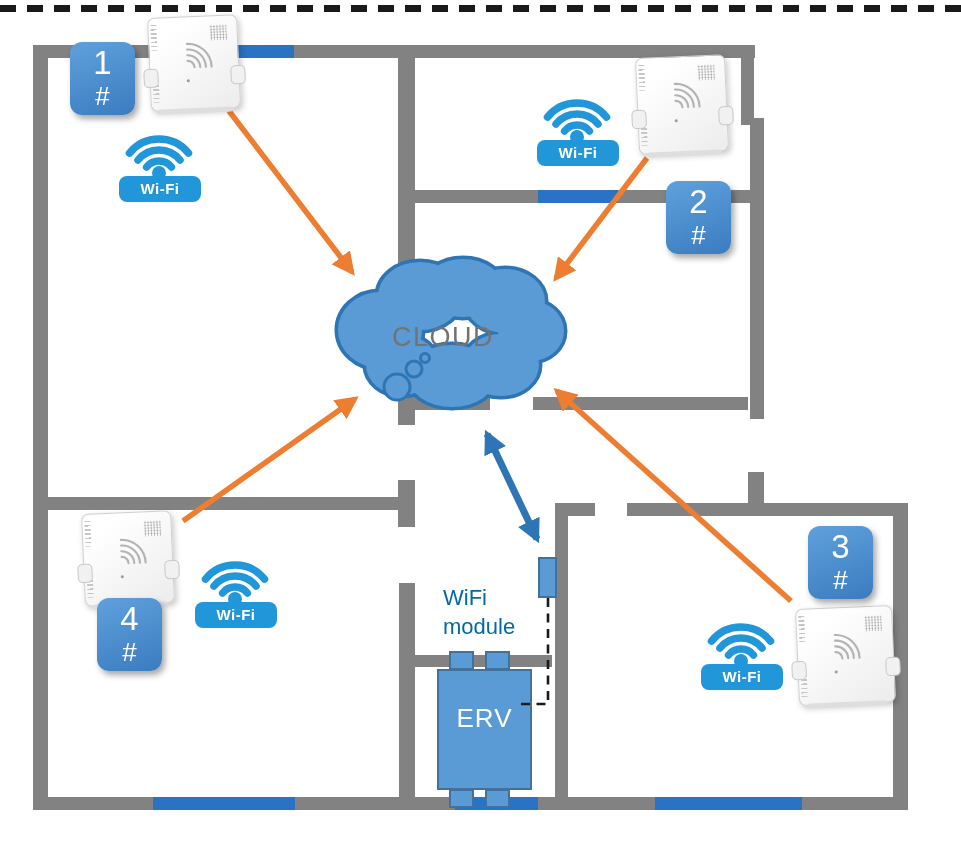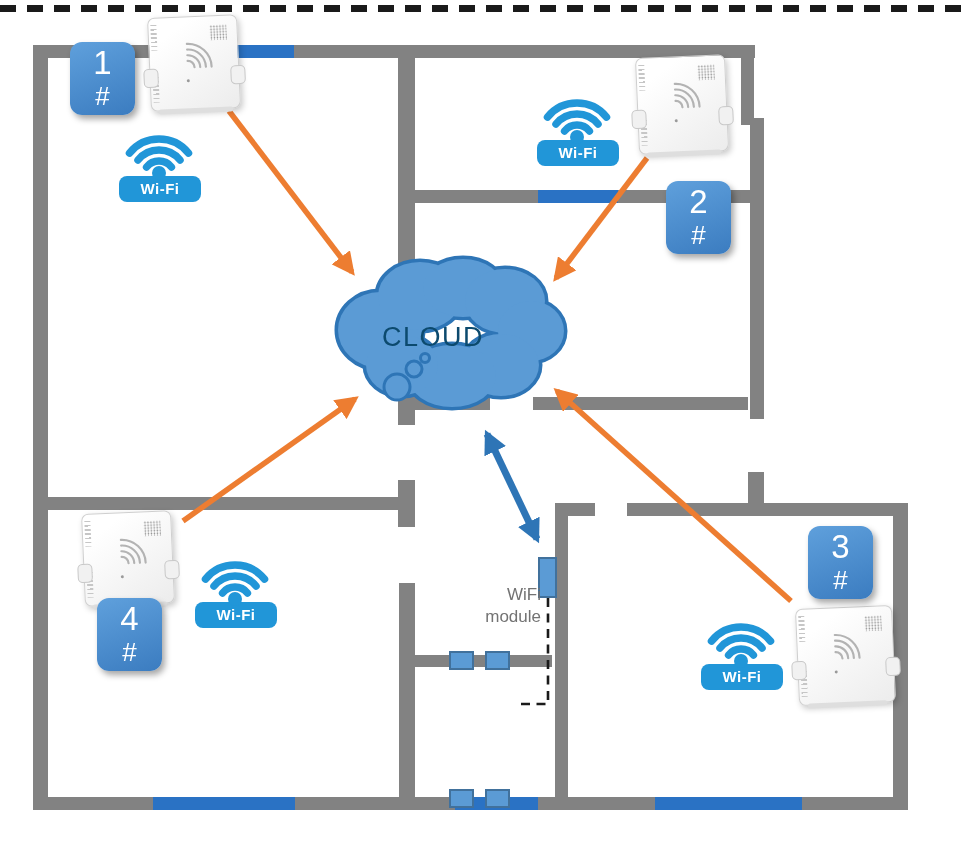--- a/index.html
+++ b/index.html
@@ -16,22 +16,22 @@
   .pagebreak{position:absolute;left:0;top:5px;width:961px;height:7px;z-index:9;
     background:repeating-linear-gradient(90deg,var(--dash) 0 16px,transparent 16px 27px);}
 
   .wall{position:absolute;background:var(--wall);z-index:1;}
   .window{position:absolute;background:var(--window);z-index:2;}
 
   .cloud-svg{position:absolute;left:325px;top:245px;width:250px;height:180px;z-index:3;}
   .cloud-stroke ellipse{fill:var(--cloud-fill);stroke:var(--cloud-stroke);stroke-width:7;}
   .cloud-fill ellipse{fill:var(--cloud-fill);}
   .bubble{fill:var(--cloud-fill);stroke:var(--cloud-stroke);stroke-width:3;}
-  .cloud-text{position:absolute;left:367px;top:322px;width:132px;text-align:center;z-index:4;
-    color:#0c4a6e;font-size:27px;letter-spacing:1.5px;}
+  .cloud-text{position:absolute;left:377px;top:322px;width:132px;text-align:center;z-index:4;
+    color:#737373;font-size:27px;letter-spacing:1.5px;}
 
   .arrows{position:absolute;left:0;top:0;width:961px;height:842px;z-index:4;pointer-events:none;}
   .arrow-o{stroke:var(--orange);stroke-width:5.5;fill:none;}
   .arrow-b{stroke:var(--arrow-blue);stroke-width:7;fill:none;}
   .mk-o{fill:var(--orange);}
   .mk-b{fill:var(--arrow-blue);}
   .connector-path{stroke:var(--dash);stroke-width:2.6;fill:none;stroke-dasharray:9 6.5;}
 
   .device{position:absolute;z-index:5;background:linear-gradient(145deg,#ffffff 20%,#ececec);
     border:1px solid #cfcfcf;border-radius:7px;box-shadow:2px 3px 6px rgba(0,0,0,.22);
@@ -60,22 +60,22 @@
   .wifi{position:absolute;width:80px;z-index:6;}
   .wifi-svg{display:block;width:80px;height:62px;}
   .wifi-svg path{stroke:var(--wifi);stroke-width:7.5;fill:none;stroke-linecap:round;}
   .wifi-svg circle{fill:var(--wifi);}
   .wifi-badge{width:66px;margin:-4px auto 0;padding:4px 8px 5px;text-align:center;
     background:var(--wifi);border-radius:8px;color:#fff;font-weight:bold;font-size:15px;
     letter-spacing:.5px;}
 
   .module-rect{position:absolute;left:538px;top:557px;width:19px;height:41px;z-index:3;
     background:var(--erv-fill);border:2px solid var(--erv-border);box-sizing:border-box;}
-  .module-text{position:absolute;left:443px;top:584px;width:98px;z-index:5;text-align:right;
-    color:#737373;font-size:17px;line-height:1.3;}
+  .module-text{position:absolute;left:443px;top:584px;width:98px;z-index:5;text-align:left;
+    color:#0369a1;font-size:22px;line-height:1.3;}
 
   .erv-box{position:absolute;left:437px;top:669px;width:95px;height:121px;z-index:3;
     background:var(--erv-fill);border:2px solid var(--erv-border);box-sizing:border-box;
     display:flex;align-items:center;justify-content:center;}
   .erv-label{color:#fff;font-size:26px;letter-spacing:1px;margin-top:-22px;}
   .port{position:absolute;width:25px;height:19px;z-index:3;background:var(--erv-fill);
     border:2px solid var(--erv-border);box-sizing:border-box;}
 </style>
 </head>
 <body>
@@ -270,14 +270,17 @@
   <div class="module-rect"></div>
   <div class="module-text">
     <div>WiFi</div>
     <div>module</div>
   </div>
 
   <div class="port" style="left:449px;top:651px;"></div>
   <div class="port" style="left:485px;top:651px;"></div>
   <div class="port" style="left:449px;top:789px;"></div>
   <div class="port" style="left:485px;top:789px;"></div>
+  <div class="erv-box">
+    <div class="erv-label">ERV</div>
+  </div>
 
 </div>
 
 </body></html>

